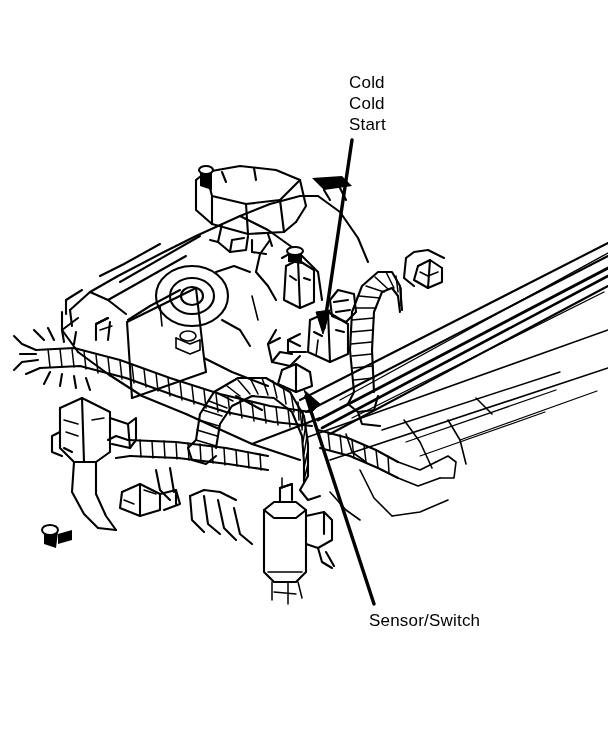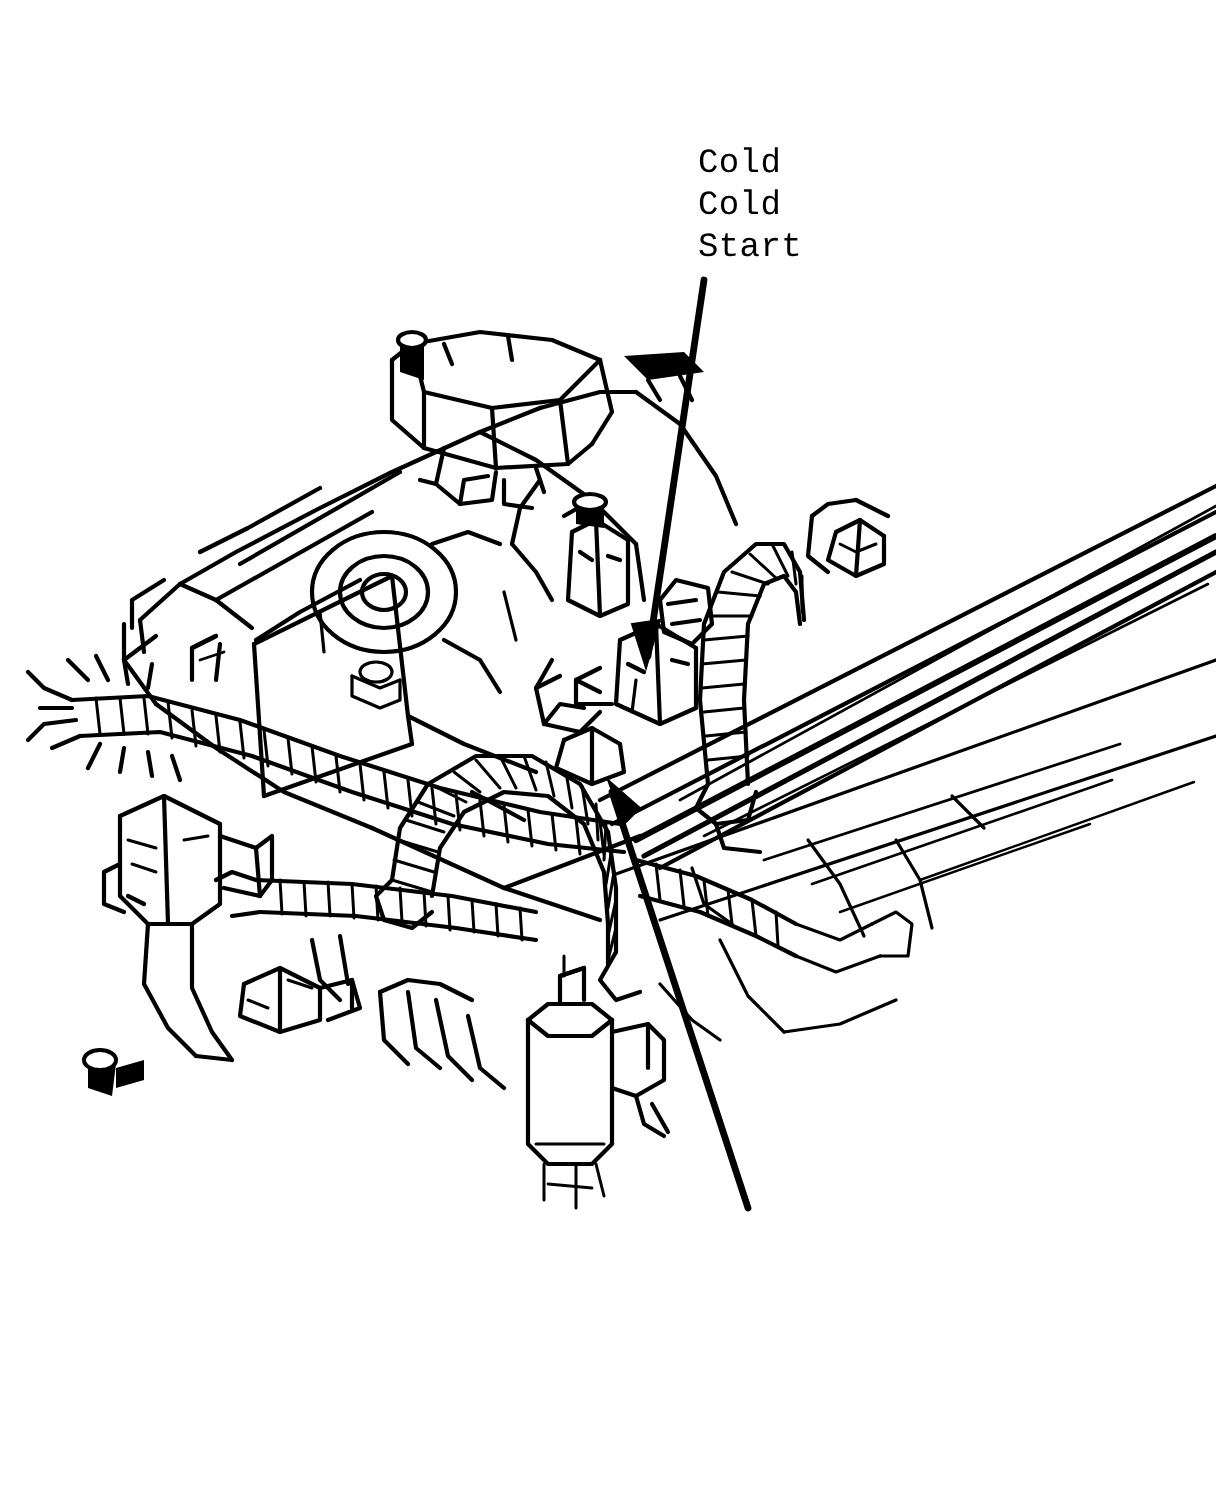--- a/index.html
+++ b/index.html
@@ -27,21 +27,21 @@
   #diagram-svg {
     position: absolute;
     left: 0;
     top: 0;
     width: 608px;
     height: 755px;
     display: block;
   }
   .callout-text {
     position: absolute;
-    font-family: Liberation Mono, monospace;
+    font-family: Liberation Sans, sans-serif;
     font-size: 17px;
     line-height: 21px;
     letter-spacing: 0.2px;
     color: #000000;
     white-space: nowrap;
     user-select: none;
   }
   #callout-cold-start {
     left: 349px;
     top: 72px;
@@ -428,15 +428,16 @@
 
   </svg>
 
   <div class="callout-text" id="callout-cold-start">
     <span class="callout-line">Cold</span>
     <span class="callout-line">Cold</span>
     <span class="callout-line">Start</span>
   </div>
 
   <div class="callout-text" id="callout-coolant-sensor">
+    <span class="callout-line">Sensor/Switch</span>
   </div>
 
 </div>
 
 </body></html>

